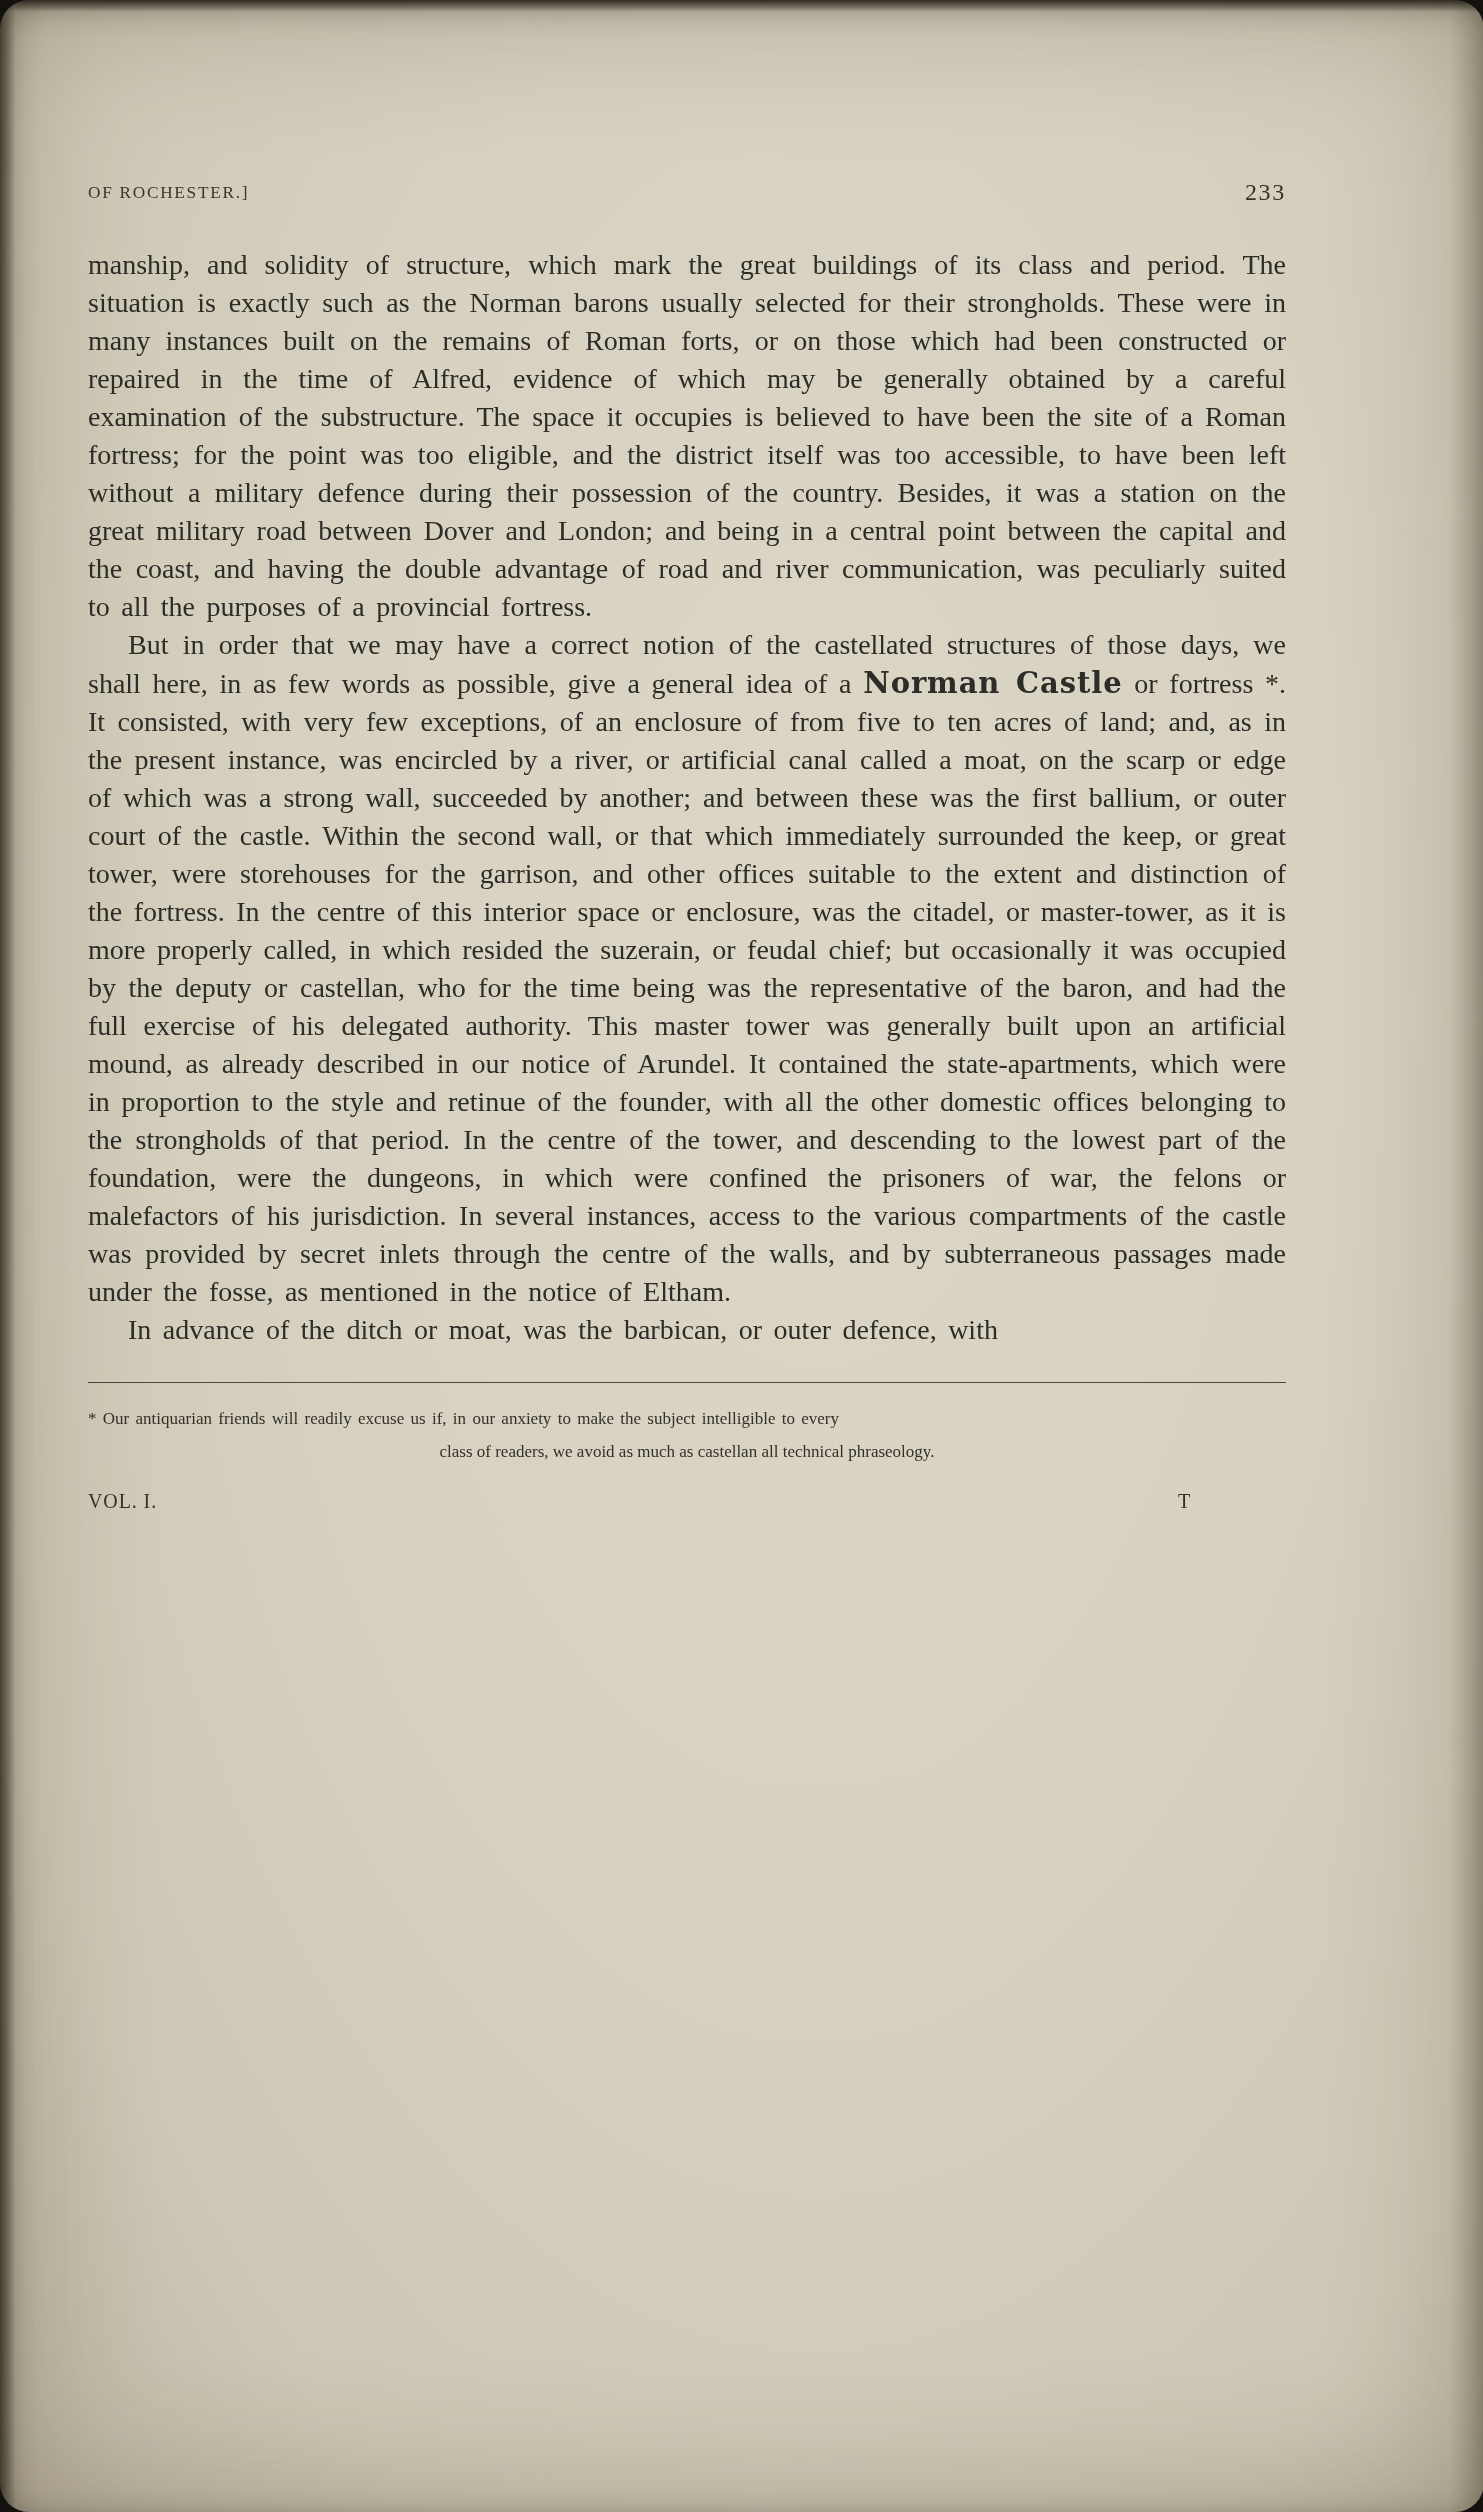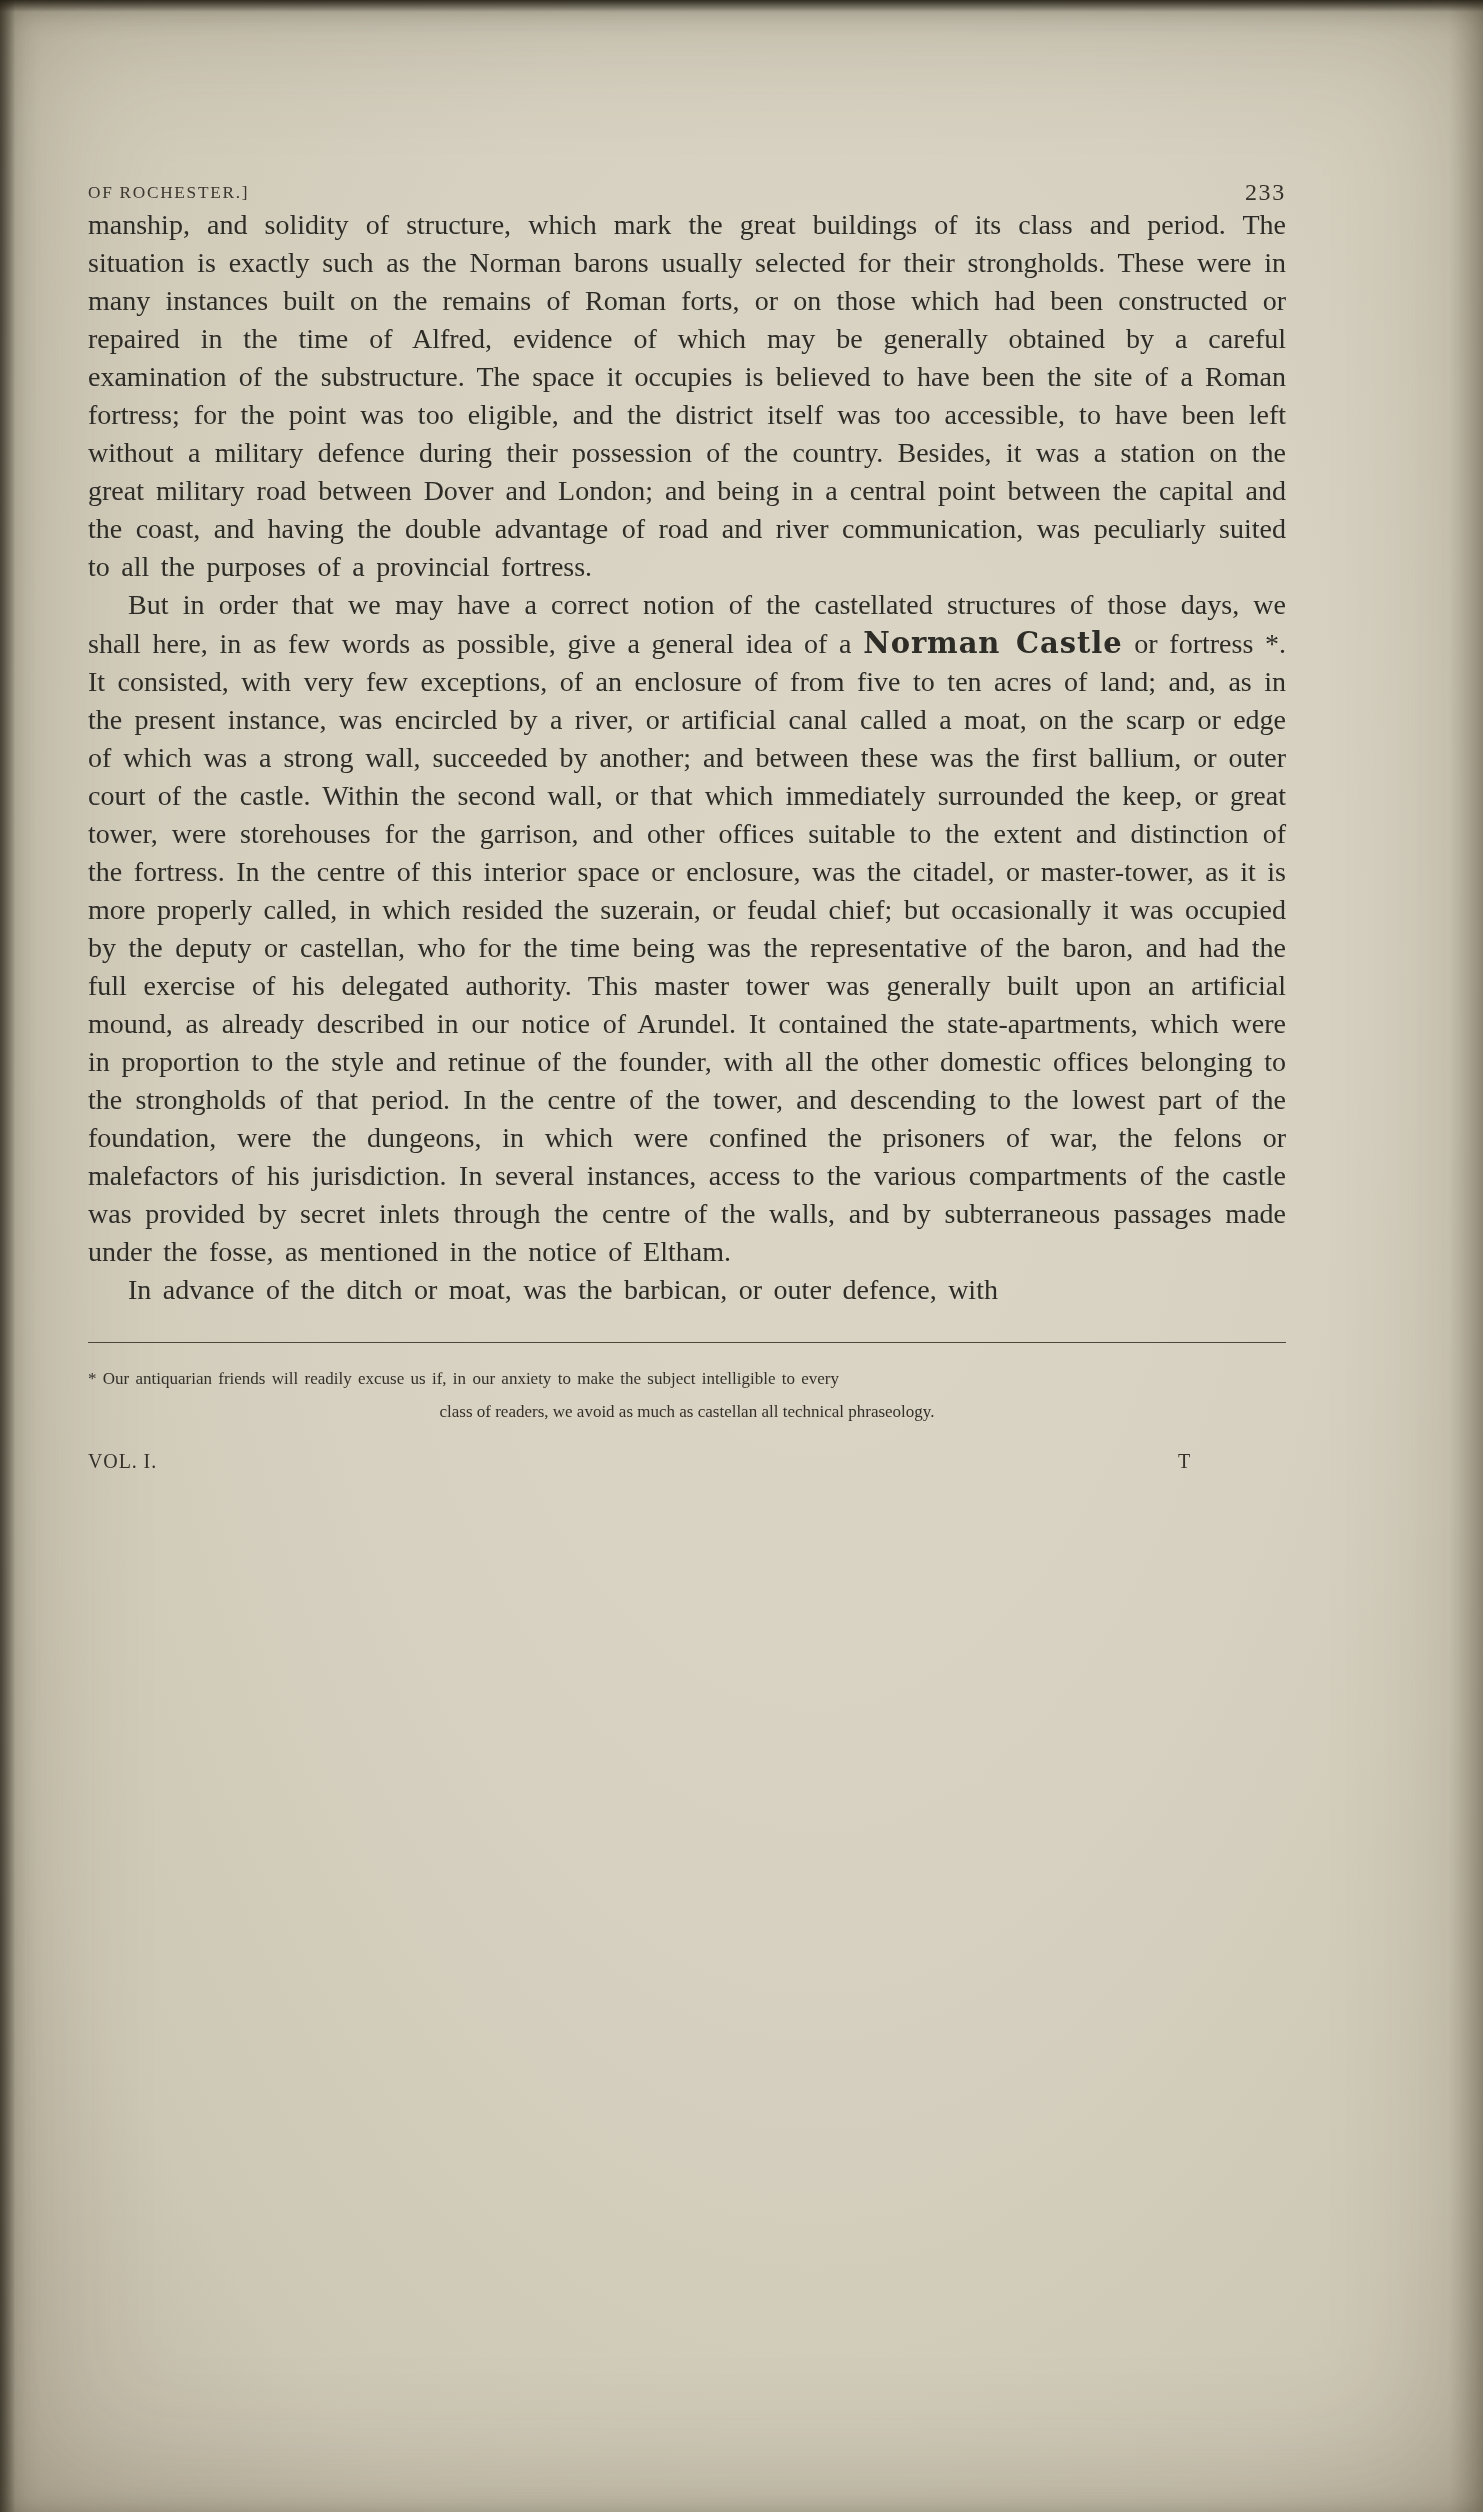--- a/index.html
+++ b/index.html
@@ -17,20 +17,21 @@
     color: #2d2b26;
     background:
       linear-gradient(to bottom, rgba(22,20,14,0.85), rgba(22,20,14,0) 12px),
       linear-gradient(to right, rgba(22,20,14,0.65), rgba(22,20,14,0) 15.5px),
       linear-gradient(to left, rgba(60,52,34,0.28), rgba(60,52,34,0) 35px),
       radial-gradient(ellipse at 55% 38%, #dcd6c6 0%, #d7d1c1 45%, #cdc7b5 78%, #bab2a0 100%);
     box-shadow:
       inset 0 0 147px rgba(72,62,36,0.32),
       inset 8.6px 7px 29px rgba(32,27,16,0.38);
     overflow: hidden;
+    border-radius: 29px;
   }
   .page-inner {
     position: absolute;
     left: 88px;
     top: 171px;
     width: 1198px;
   }
 
   
   .running-header {
@@ -60,20 +61,21 @@
     position: absolute;
     right: 0;
     bottom: 0;
     font-size: 24px;
     letter-spacing: 1.7px;
     color: #34312a;
   }
 
   
   .body-text {
+    margin-top: 40px;
     font-size: 28px;
     line-height: 38px;
     text-align: justify;
     word-spacing: 0.16em;
     color: #2e2c27;
   }
   .para { margin: 0; text-indent: 40px; }
   .para.no-indent { text-indent: 0; }
   .blackletter {
     font-family: "DejaVu Serif", serif;

